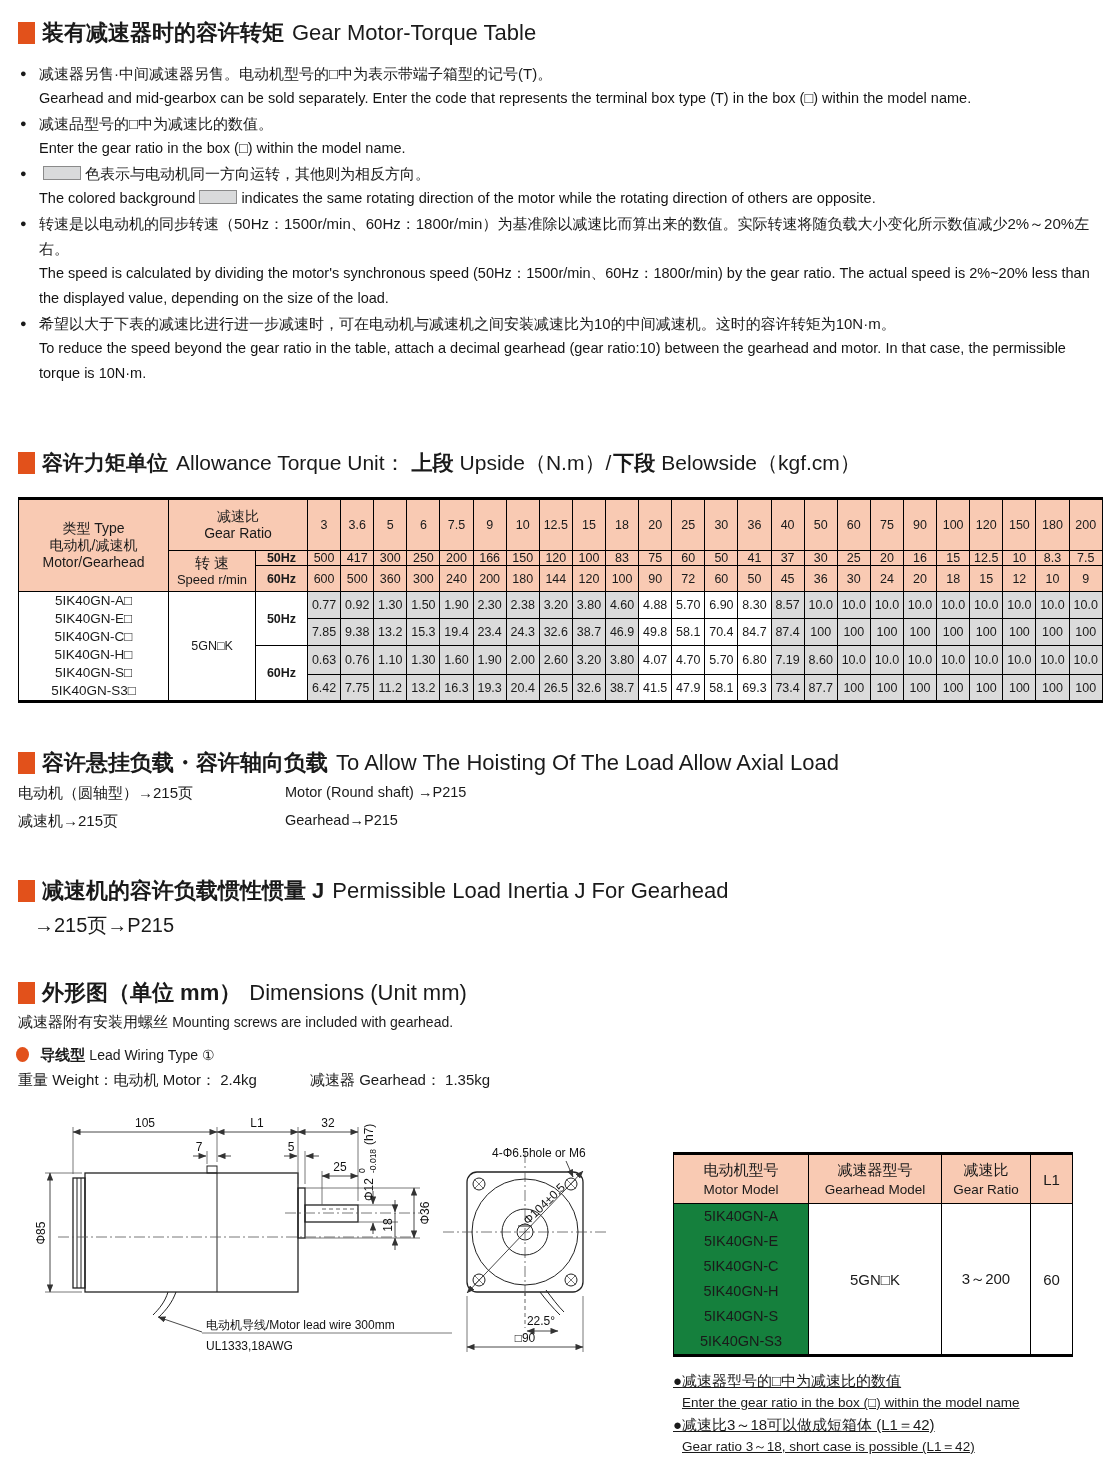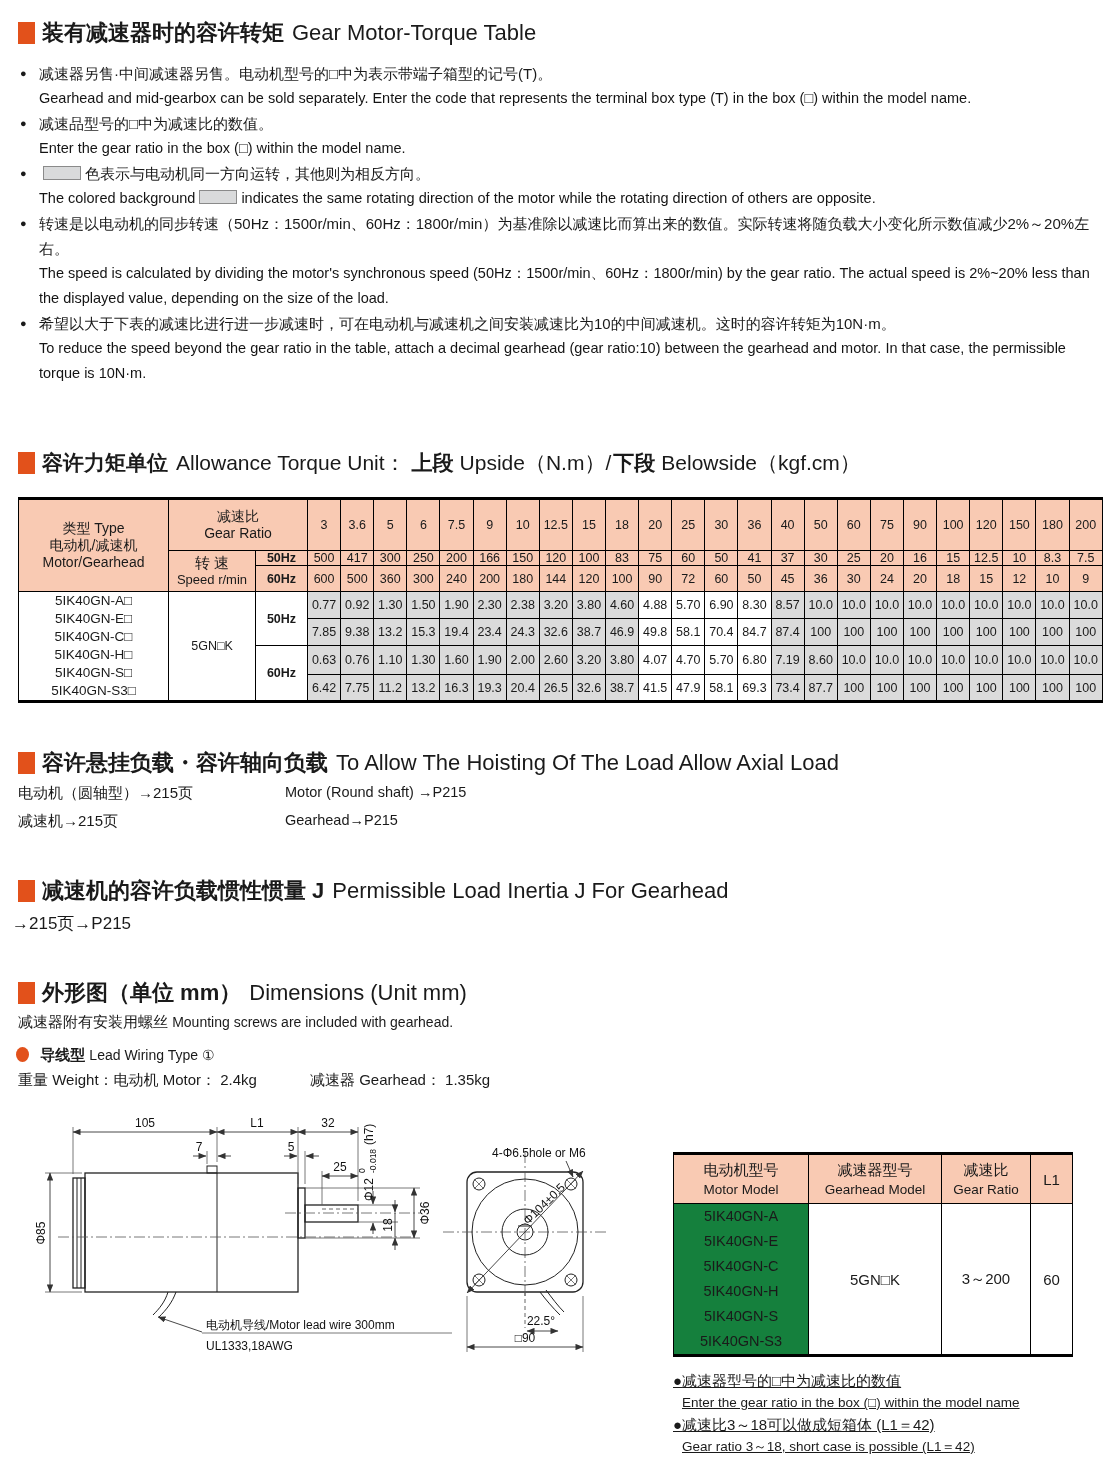--- a/index.html
+++ b/index.html
@@ -345,21 +345,21 @@
   <div class="abs link-row" style="left:18px;top:784px;text-align:right;">电动机（圆轴型）→215页</div>
   <div class="abs link-row" style="left:285px;top:784px;font-size:14.5px;">Motor (Round shaft) →P215</div>
   <div class="abs link-row" style="left:18px;top:812px;">减速机→215页</div>
   <div class="abs link-row" style="left:285px;top:812px;font-size:14.5px;">Gearhead→P215</div>
 
   <div class="abs sec-head" style="left:18px;top:878px;">
     <span class="sq"></span>
     <span class="sec-cn">减速机的容许负载惯性惯量 J</span>
     <span class="sec-en">Permissible Load Inertia J For Gearhead</span>
   </div>
-  <div class="abs" style="left:12px;top:912px;font-size:17px;">→215页→P215</div>
+  <div class="abs" style="left:34px;top:912px;font-size:20px;">→215页→P215</div>
 
   <div class="abs small-line" style="left:18px;top:1013px;">
     <span>减速器附有安装用螺丝</span>
     <span class="en">Mounting screws are included with gearhead.</span>
   </div>
   <div class="abs sec-head" style="left:18px;top:980px;">
     <span class="sq"></span>
     <span class="sec-cn">外形图（单位 mm）</span>
     <span class="sec-en">Dimensions (Unit mm)</span>
   </div>

